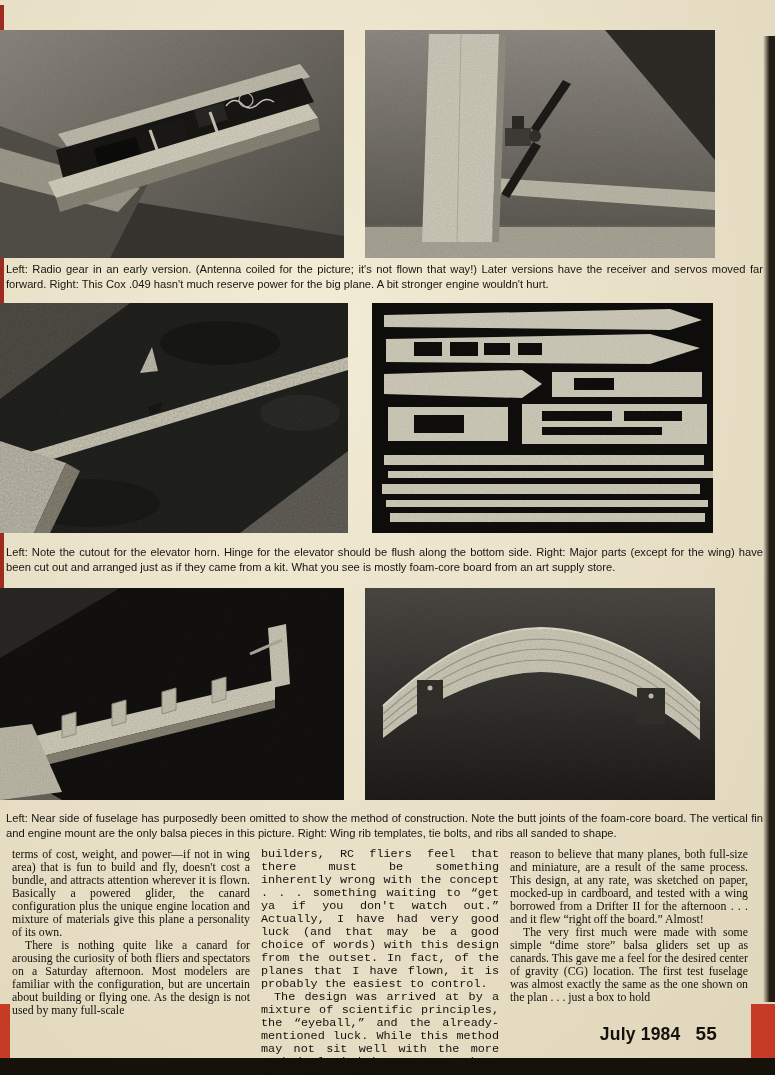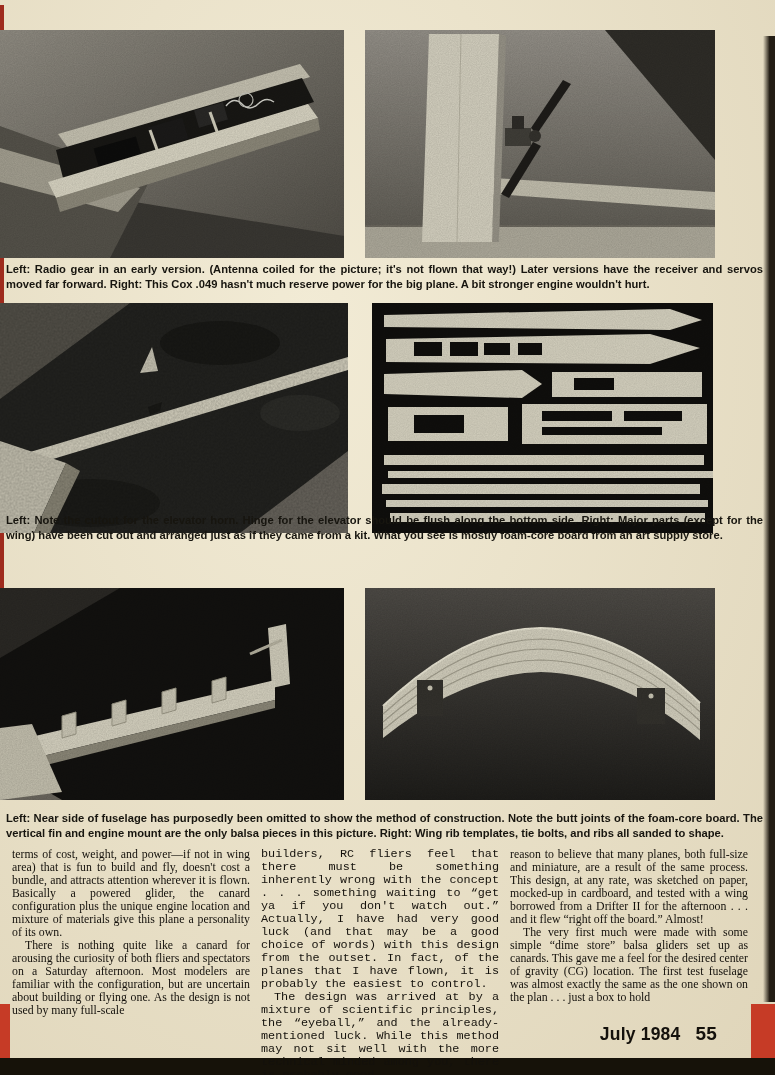--- a/index.html
+++ b/index.html
@@ -4,24 +4,24 @@
 <style>
   html,body{margin:0;padding:0;background:#4a4a4a;}
   .page{position:relative;width:775px;height:1075px;background:#ebe2c8;overflow:hidden;
         font-family:"Liberation Serif",serif;}
   .page::before{content:"";position:absolute;inset:0;
         background:radial-gradient(ellipse at 40% 30%, rgba(255,252,238,.35), rgba(120,100,60,.10));
         pointer-events:none;}
   figure.photo{position:absolute;margin:0;padding:0;}
   figure.photo svg{display:block;}
   .caption{position:absolute;left:6px;width:757px;margin:0;
-        font-family:"Liberation Sans",sans-serif;font-weight:700;
+        font-family:"Liberation Sans",sans-serif;font-weight:400;
         font-size:11.2px;line-height:14.6px;color:#17150f;text-align:justify;
         letter-spacing:0px;}
-  .cap1{top:262px;} .cap2{top:513px;} .cap3{top:811px;}
+  .cap1{top:262px;} .cap2{top:545px;} .cap3{top:811px;}
   .col{position:absolute;top:848px;width:238px;font-size:11.8px;line-height:13px;
         color:#14110c;text-align:justify;}
   .col p{margin:0;}
   .col p.indent{text-indent:13px;}
   .col1{left:12px;} .col2{left:261px;font-family:Liberation Mono, monospace;} .col3{left:510px;}
   .footer{position:absolute;top:1023px;right:58px;font-family:"Liberation Sans",sans-serif;
         font-weight:700;color:#14110c;font-size:17.5px;letter-spacing:.2px;}
   .footer .pagenum{margin-left:15px;font-size:19px;}
   .red-left{position:absolute;left:0;top:5px;width:4px;height:686px;background:#9e2b1d;}
   .right-band{position:absolute;left:763px;top:36px;width:12px;height:966px;

